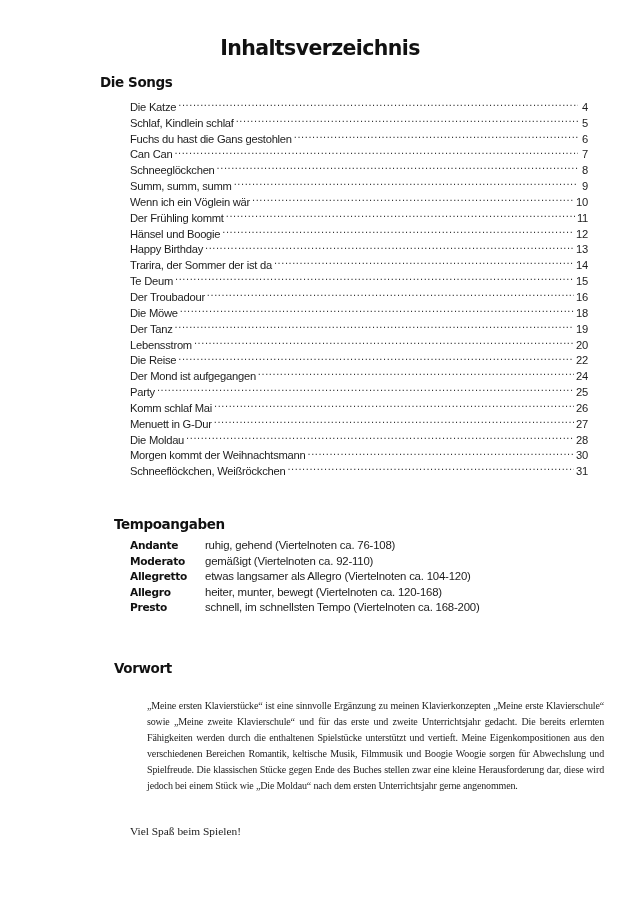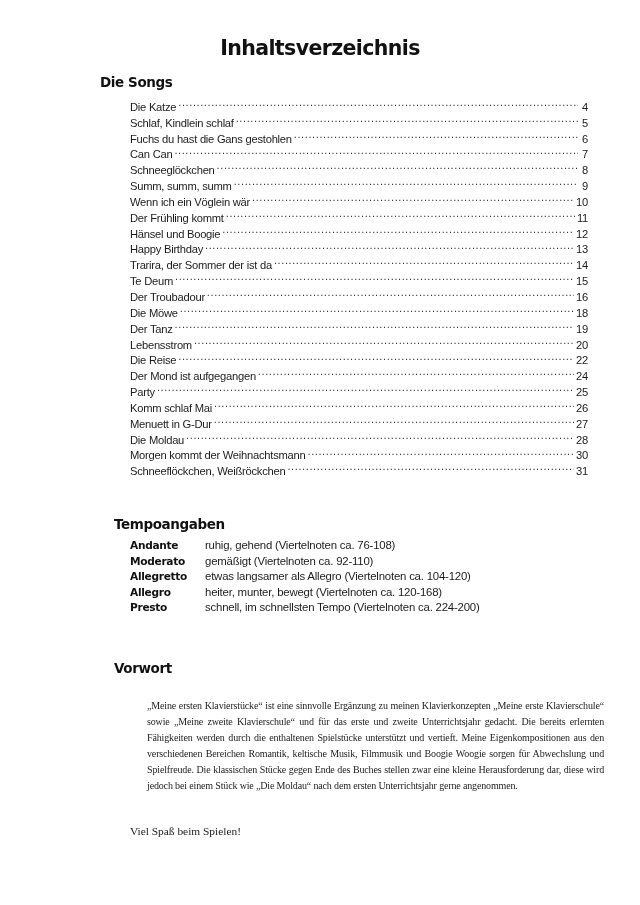--- a/index.html
+++ b/index.html
@@ -286,21 +286,21 @@
     <tr>
       <td class="tempo-term">Allegretto</td>
       <td class="tempo-desc">etwas langsamer als Allegro (Viertelnoten ca. 104-120)</td>
     </tr>
     <tr>
       <td class="tempo-term">Allegro</td>
       <td class="tempo-desc">heiter, munter, bewegt (Viertelnoten ca. 120-168)</td>
     </tr>
     <tr>
       <td class="tempo-term">Presto</td>
-      <td class="tempo-desc">schnell, im schnellsten Tempo (Viertelnoten ca. 224-200)</td>
+      <td class="tempo-desc">schnell, im schnellsten Tempo (Viertelnoten ca. 168-200)</td>
     </tr>
   </tbody>
 </table>
 
 <h2 class="section-heading" id="vorwort-heading">Vorwort</h2>
 
 <p class="vorwort-body">„Meine ersten Klavierstücke“ ist eine sinnvolle Ergänzung zu meinen Klavierkonzepten „Meine erste Klavierschule“ sowie „Meine zweite Klavierschule“ und für das erste und zweite Unterrichtsjahr gedacht. Die bereits erlernten Fähigkeiten werden durch die enthaltenen Spielstücke unterstützt und vertieft. Meine Eigenkompositionen aus den verschiedenen Bereichen Romantik, keltische Musik, Filmmusik und Boogie Woogie sorgen für Abwechslung und Spielfreude. Die klassischen Stücke gegen Ende des Buches stellen zwar eine kleine Herausforderung dar, diese wird jedoch bei einem Stück wie „Die Moldau“ nach dem ersten Unterrichtsjahr gerne angenommen.</p>
 
 <p class="vorwort-closing">Viel Spaß beim Spielen!</p>
 

